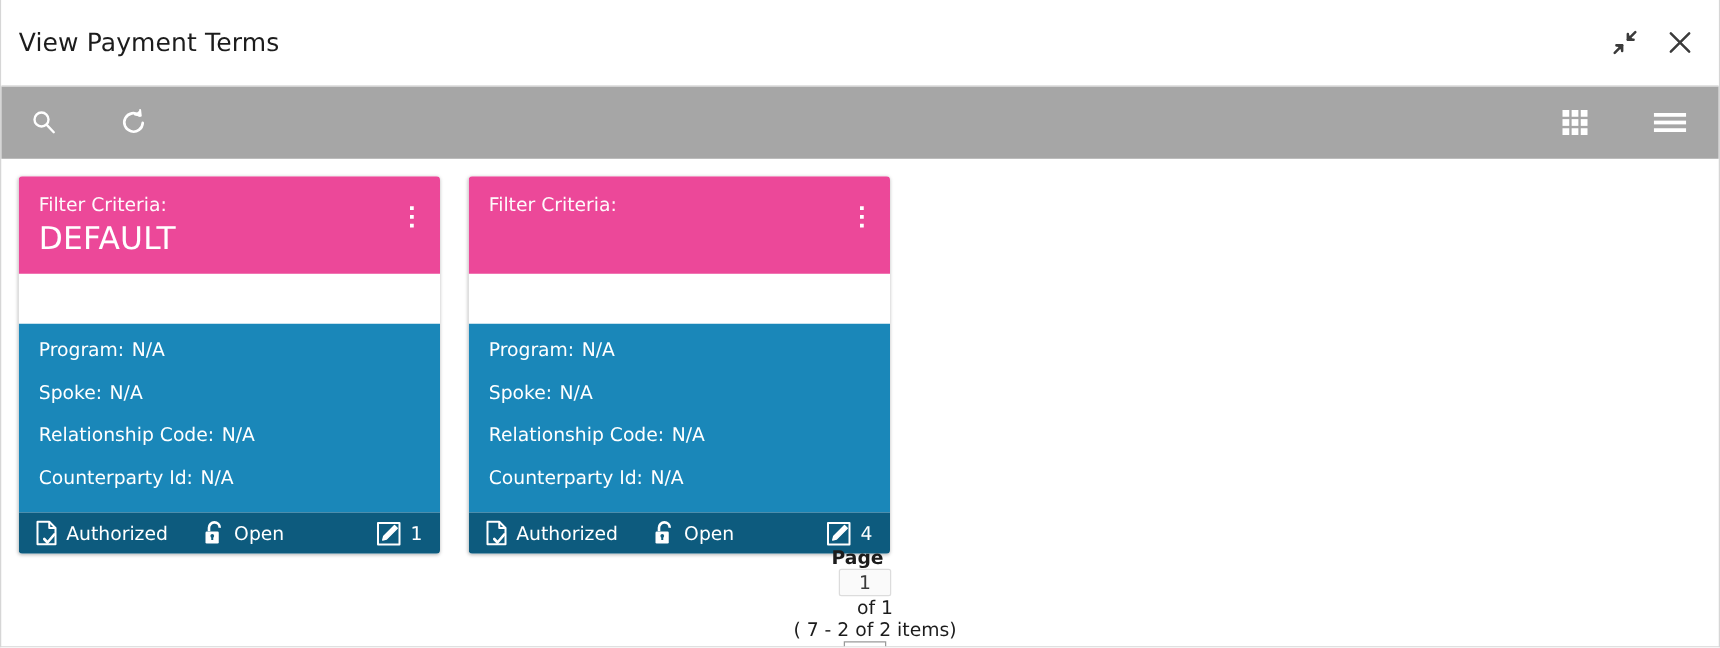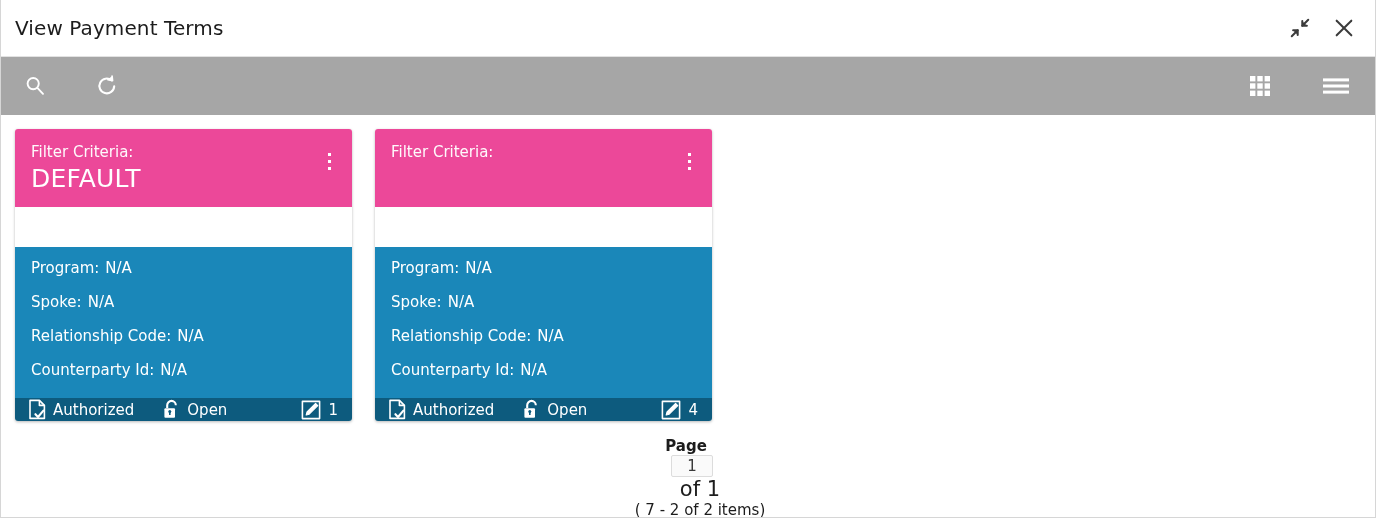--- a/index.html
+++ b/index.html
@@ -15,21 +15,21 @@
     width: 1376px; height: 518px;
     background: #ffffff;
     border: 1px solid #d6d6d6;
     border-top: none;
     overflow: hidden;
   }
 
   
   .titlebar {
     position: relative;
-    height: 57px;
+    height: 69px;
     background: #ffffff;
     border-bottom: 1px solid #e2e2e2;
     display: flex;
     align-items: center;
     padding: 0 16px 0 14px;
   }
   .title-text {
     font-size: 20px;
     color: #1c1c1c;
     font-weight: 400;
@@ -115,21 +115,21 @@
   .field {
     font-size: 15px;
     line-height: 19px;
     margin-bottom: 15px;
     white-space: nowrap;
   }
   .field:last-child { margin-bottom: 4px; }
   .field .fv { margin-left: 6px; }
   .card-foot {
     background: #0d5b7e;
-    height: 23px;
+    height: 33px;
     display: flex;
     align-items: center;
     padding: 0 14px 0 13px;
     font-size: 15px;
   }
   .foot-item { display: flex; align-items: center; gap: 6px; }
   .foot-item.auth { margin-right: 28px; }
   .foot-item.count { margin-left: auto; gap: 7px; }
   .ficon { display: block; }
 
@@ -150,21 +150,21 @@
   .page-input {
     width: 42px; height: 42px;
     border: 1px solid #dcdcdc;
     background: #fafafa;
     text-align: center;
     font-size: 15px;
     color: #3a3a3a;
     font-family: "DejaVu Sans", sans-serif;
     border-radius: 2px;
   }
-  .pager-of { margin-left: 16px; font-size: 21px; color: #1c1c1c; }
+  .pager-of { margin-left: 16px; font-size: 15px; color: #1c1c1c; }
   .pager-range { margin-left: 16px; font-size: 15px; color: #1c1c1c; }
   .pager-sep {
     width: 1px; height: 44px;
     background: #e0e0e0;
     margin: 0 18px 0 14px;
   }
   .pg-nav {
     display: flex; align-items: center; gap: 22px;
   }
   .pg-btn { cursor: pointer; line-height: 0; color: #8c8c8c; }

